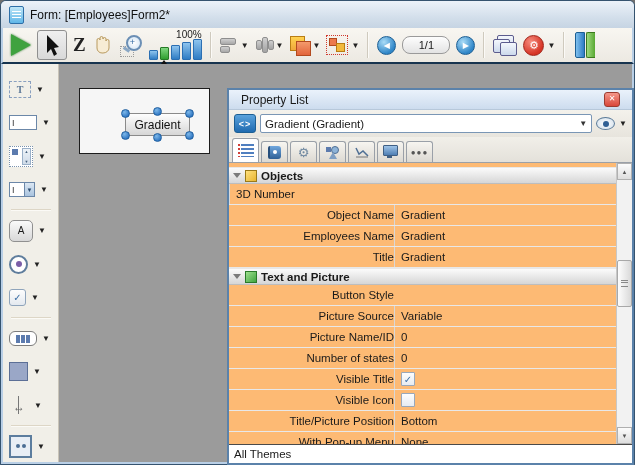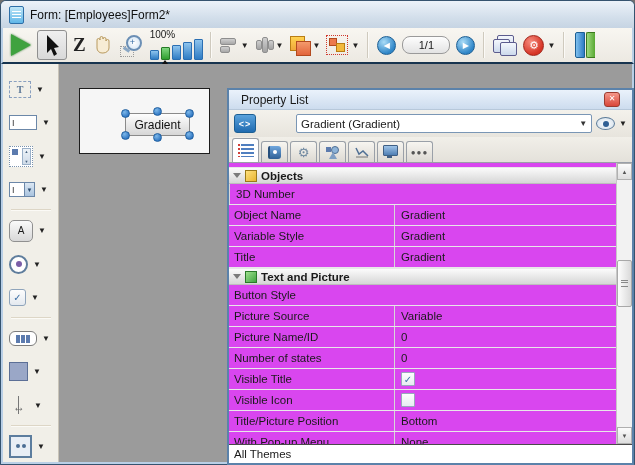--- a/index.html
+++ b/index.html
@@ -26,21 +26,21 @@
   .pressed{width:28px;height:28px;border:1px solid #8f8f8f;border-radius:3px;
            background:linear-gradient(#efefef,#d9d9d9);}
   .ztool{font-size:19px;font-weight:bold;color:#222;font-family:"Liberation Serif",serif;}
   .hand{width:22px;height:22px;}
   .mag{position:relative;width:24px;height:24px;}
   .mag .lens{position:absolute;left:6px;top:2px;width:12px;height:12px;border:2px solid #6b8fb5;
              border-radius:50%;background:radial-gradient(#ffffff,#cfe3f4);}
   .mag .plus{position:absolute;left:10px;top:4px;font-size:9px;color:#3a6ea5;}
   .mag .stick{position:absolute;left:3px;top:15px;width:7px;height:3px;background:#8aa7c4;transform:rotate(35deg);}
   .mag .dots{position:absolute;left:0;bottom:0;width:12px;height:9px;border:1px dotted #9a9a9a;}
-  .zoomctl{display:flex;flex-direction:column;align-items:flex-start;width:52px;}
+  .zoomctl{display:flex;flex-direction:column;align-items:flex-end;width:52px;}
   .zoomctl .pct{font-size:10px;line-height:10px;}
   .bars{display:flex;align-items:flex-end;gap:2px;height:20px;}
   .bars i{display:block;width:7px;border-radius:1px;border:1px solid #2b6fb3;
           background:linear-gradient(#8ec4ee,#2f7cc4);}
   .bars i.g{background:linear-gradient(#7fd67f,#2f9e2f);border-color:#257a25;position:relative;}
   .bars i.g::after{content:"";position:absolute;left:50%;bottom:-5px;margin-left:-3px;
           border-left:3px solid transparent;border-right:3px solid transparent;border-bottom:4px solid #111;}
   .ddwrap{display:flex;align-items:center;gap:3px;}
   .dd{font-size:8px;color:#222;}
   .al-ic{position:relative;width:18px;height:16px;}
@@ -128,21 +128,21 @@
             padding:0 12px;flex:0 0 auto;border-bottom:1px solid #b7c8da;}
   .pl-title .t{flex:1;font-size:12px;}
   .closebtn{width:14px;height:13px;border:1px solid #9b3b30;border-radius:3px;
             background:linear-gradient(#f4978a,#d9473a);color:#fff;font-size:8px;line-height:11px;
             text-align:center;font-weight:bold;}
   .pl-nav{height:27px;display:flex;align-items:center;gap:4px;padding:0 5px;background:linear-gradient(#f4f2ec,#e7e4dd);flex:0 0 auto;}
   .nav-lr{width:20px;height:17px;border:1px solid #1c5f94;border-radius:3px;color:#fff;
           background:linear-gradient(#5aa2dc,#1f6bb0);font-size:9px;font-weight:bold;
           display:flex;align-items:center;justify-content:center;letter-spacing:1px;}
   .pl-combo{flex:1;height:17px;border:1px solid #7a96b5;border-radius:2px;background:#fff;
-            display:flex;align-items:center;padding:0 4px;font-size:11.5px;margin-left:36px;}
+            display:flex;align-items:center;padding:0 4px;font-size:11.5px;}
   .pl-combo .cv{flex:1;}
   .pl-combo .ca{font-size:8px;color:#333;}
   .eye{width:17px;height:11px;border:1px solid #5a7a98;border-radius:50%;background:radial-gradient(#fff,#cfdde9);
        display:flex;align-items:center;justify-content:center;}
   .eye i{width:6px;height:6px;border-radius:50%;background:#2f5f94;}
   .pl-tabs{height:25px;background:linear-gradient(#f1efe9,#e4e1da);display:flex;align-items:flex-end;
            padding:0 3px;gap:2px;border-bottom:1px solid #9aa0a8;flex:0 0 auto;}
   .ptab{width:25px;height:20px;border:1px solid #9aa0a8;border-bottom:none;border-radius:3px 3px 0 0;
         background:linear-gradient(#f7f5f0,#dcd9d2);display:flex;align-items:center;justify-content:center;}
   .ptab.sel{background:#fff;height:23px;}
@@ -152,21 +152,21 @@
   .ic-book::after{content:"";position:absolute;left:3px;top:4px;width:4px;height:4px;border-radius:50%;background:#fff;}
   .ic-gear{font-size:13px;color:#6f88a0;line-height:1;}
   .ic-shapes{position:relative;width:14px;height:13px;}
   .ic-shapes .q{position:absolute;left:0;top:1px;width:5px;height:5px;background:#5c7bae;}
   .ic-shapes .o{position:absolute;right:1px;top:0;width:6px;height:6px;border-radius:50%;background:#8fb4d8;border:1px solid #4f6f94;}
   .ic-shapes .tr{position:absolute;left:3px;bottom:0;width:0;height:0;border-left:4px solid transparent;border-right:4px solid transparent;border-bottom:7px solid #7f9fc4;}
   .ic-chart{width:14px;height:12px;}
   .ic-mon{width:13px;height:9px;border:1px solid #3f5f84;border-radius:1px;background:linear-gradient(#9fc4e8,#4f7fb4);position:relative;margin-bottom:3px;}
   .ic-mon::after{content:"";position:absolute;left:3px;bottom:-3px;width:5px;height:2px;background:#3f5f84;}
   .ic-more{font-size:8px;color:#555;letter-spacing:1px;}
-  .pl-body{flex:1;display:flex;min-height:0;background:#d946ef;}
+  .pl-body{flex:1;display:flex;min-height:0;background:#fdba74;text-align:right;}
   .ptable{flex:1;padding-top:4px;overflow:hidden;}
   .psection{height:15px;display:flex;align-items:center;gap:4px;padding:0 4px;
             background:linear-gradient(#fbfbfb,#d6d6d6);border-top:1px solid #e8e8e8;border-bottom:1px solid #bdbdbd;}
   .psection .tri{width:0;height:0;border-left:4px solid transparent;border-right:4px solid transparent;border-top:5px solid #7a7a7a;}
   .sicon{width:10px;height:10px;border:1px solid #9a7a1a;background:linear-gradient(135deg,#ffe07f,#e8b62f);}
   .sicon.pic{border-color:#2a7a2a;background:linear-gradient(135deg,#9fe08f,#3fa43f);}
   .stext{font-weight:bold;font-size:11.5px;}
   .prow{height:20px;display:flex;align-items:center;border-bottom:1px solid #e8e8e8;font-size:11.5px;}
   .plabel{width:165px;padding-left:5px;box-sizing:border-box;}
   .pvalue{flex:1;padding-left:6px;border-left:1px solid #d8d8d8;height:100%;display:flex;align-items:center;}
@@ -423,21 +423,21 @@
         <span class="stext">Objects</span>
       </div>
       <div class="prow">
         <div class="pvalue">3D Number</div>
       </div>
       <div class="prow">
         <div class="plabel">Object Name</div>
         <div class="pvalue">Gradient</div>
       </div>
       <div class="prow">
-        <div class="plabel">Variable Style</div>
+        <div class="plabel">Employees Name</div>
         <div class="pvalue">Gradient</div>
       </div>
       <div class="prow">
         <div class="plabel">Title</div>
         <div class="pvalue">Gradient</div>
       </div>
       <div class="psection">
         <span class="tri"></span>
         <span class="sicon pic"></span>
         <span class="stext">Text and Picture</span>

